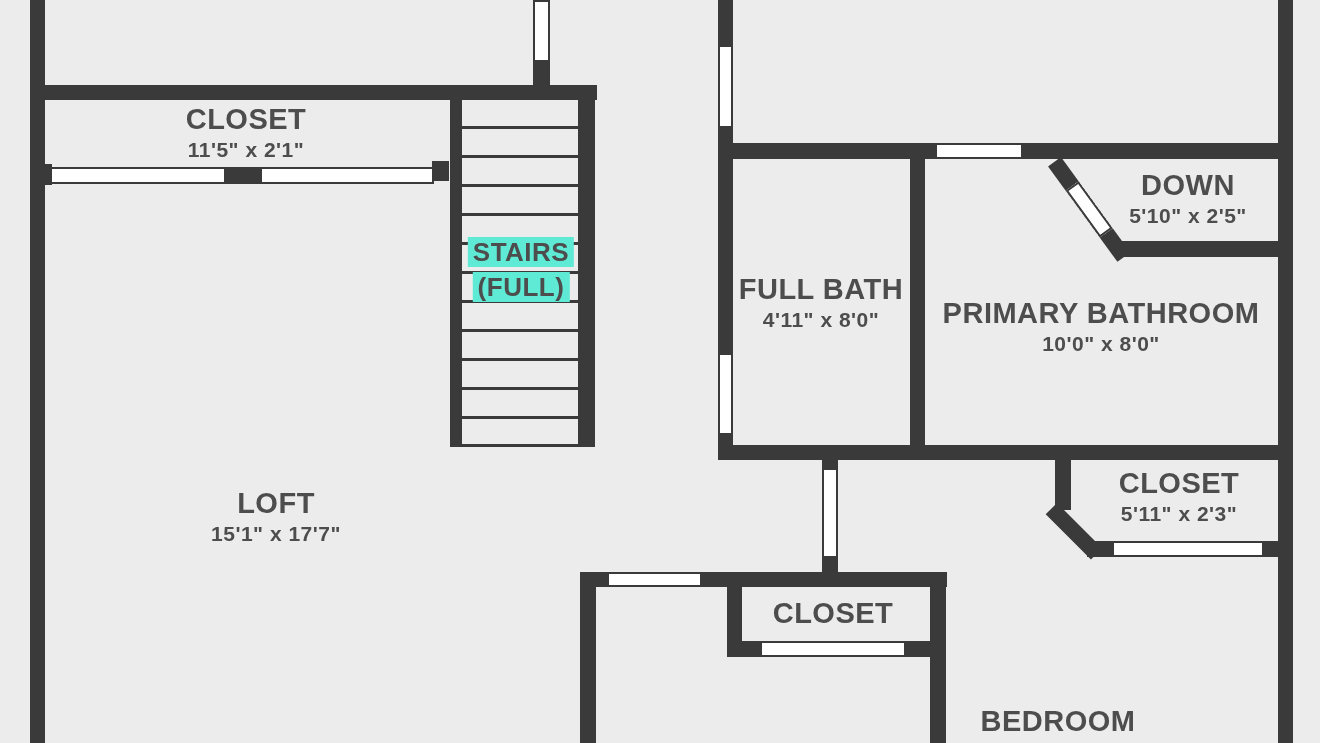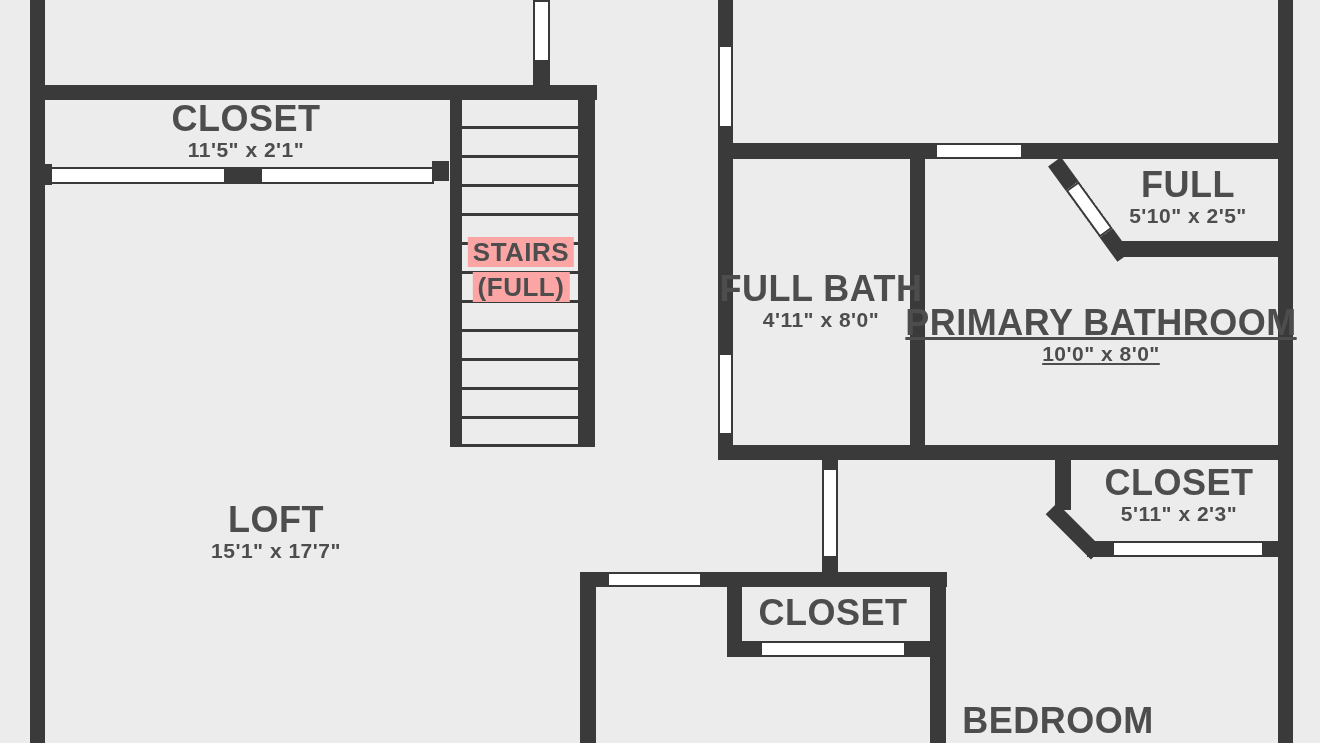--- a/index.html
+++ b/index.html
@@ -4,24 +4,24 @@
 <style>
   html,body{margin:0;padding:0;}
   body{background:#ececec;font-family:"Liberation Sans",sans-serif;}
   #plan{position:relative;width:1320px;height:743px;background:#ececec;overflow:hidden;}
   .w{position:absolute;background:#3a3a3a;}
   .open{position:absolute;background:#ffffff;box-shadow:inset 0 0 0 2px #3a3a3a;}
   .diag{position:absolute;background:#3a3a3a;transform-origin:0 0;}
   .diag .open{position:absolute;top:0;height:100%;}
   .treads{position:absolute;background:repeating-linear-gradient(to bottom,transparent 0px,transparent 26px,#3a3a3a 26px,#3a3a3a 29px);border-bottom:3px solid #3a3a3a;}
   .room-label{position:absolute;transform:translateX(-50%);text-align:center;color:#4d4d4d;white-space:nowrap;}
-  .rname{font-size:36px;font-weight:700;line-height:34px;letter-spacing:.5px;}
+  .rname{font-size:29px;font-weight:700;line-height:34px;letter-spacing:.5px;}
   .rdims{font-size:21px;font-weight:700;line-height:27px;letter-spacing:.5px;}
   .stairs-label .rname,.stairs-label .rdims{font-size:26px;line-height:35px;}
-  .stairs-label span{background:#fca5a5;padding:0 5px;margin-top:13px;}
+  .stairs-label span{background:#5eead4;padding:0 5px;margin-top:13px;}
 </style>
 </head>
 <body>
 
 <div id="plan">
 
   <div class="w" style="left:30px;top:0;width:15px;height:743px;"></div>
   <div class="w" style="left:1278px;top:0;width:15px;height:743px;"></div>
 
   <div class="w" style="left:533px;top:0;width:17px;height:100px;"></div>
@@ -79,35 +79,35 @@
     <div class="rname"><span>STAIRS</span></div>
     <div class="rdims"><span>(FULL)</span></div>
   </div>
 
   <div class="room-label" style="left:821px;top:272px;">
     <div class="rname">FULL BATH</div>
     <div class="rdims">4'11" x 8'0"</div>
   </div>
 
   <div class="room-label" style="left:1188px;top:168px;">
-    <div class="rname">FULL</div>
+    <div class="rname">DOWN</div>
     <div class="rdims">5'10" x 2'5"</div>
   </div>
 
-  <div class="room-label" style="left:1101px;top:306px;text-decoration:underline;">
+  <div class="room-label" style="left:1101px;top:296px;">
     <div class="rname">PRIMARY BATHROOM</div>
     <div class="rdims">10'0" x 8'0"</div>
   </div>
 
   <div class="room-label" style="left:1179px;top:466px;">
     <div class="rname">CLOSET</div>
     <div class="rdims">5'11" x 2'3"</div>
   </div>
 
-  <div class="room-label" style="left:276px;top:486px;margin-top:17px;">
+  <div class="room-label" style="left:276px;top:486px;">
     <div class="rname">LOFT</div>
     <div class="rdims">15'1" x 17'7"</div>
   </div>
 
   <div class="room-label" style="left:833px;top:596px;">
     <div class="rname">CLOSET</div>
   </div>
 
   <div class="room-label" style="left:1058px;top:704px;">
     <div class="rname">BEDROOM</div>

